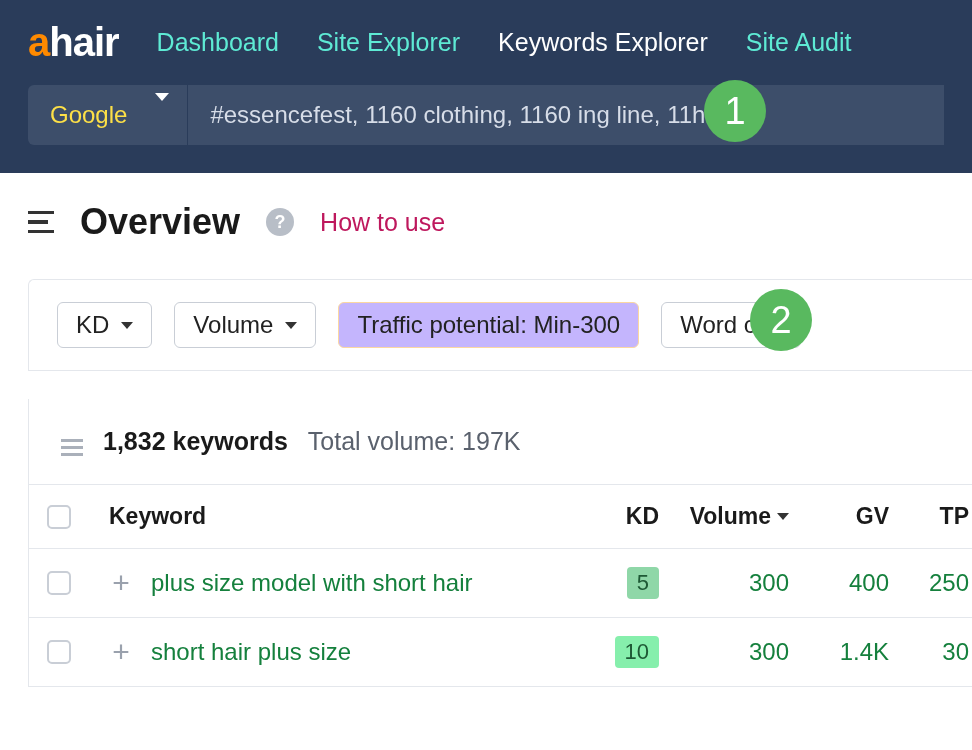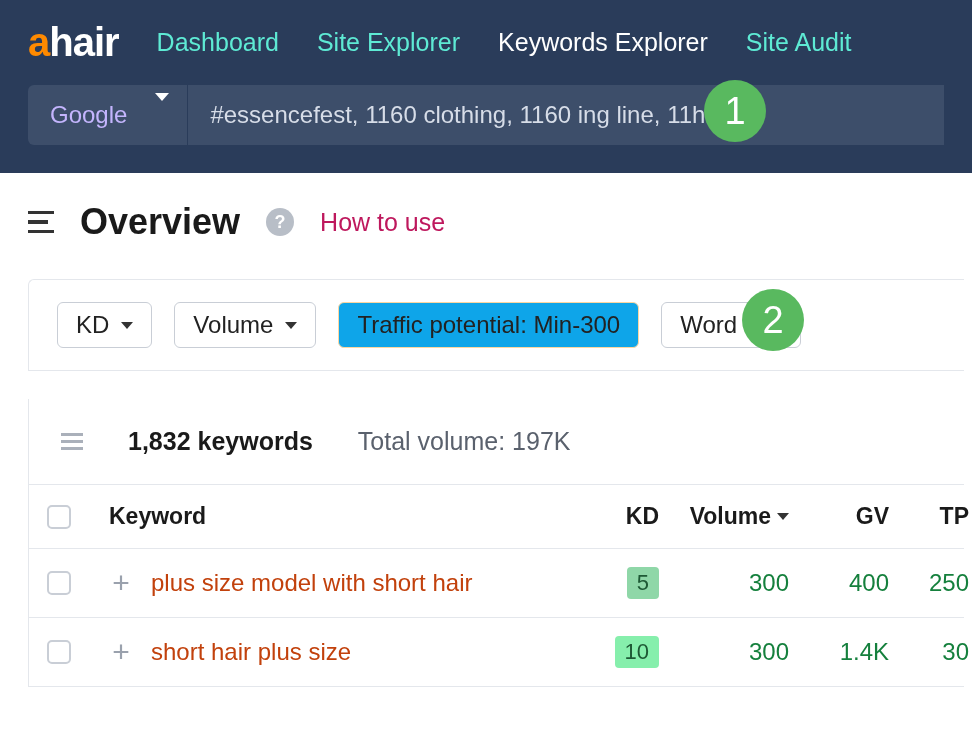--- a/index.html
+++ b/index.html
@@ -35,21 +35,21 @@
     }
     .nav-item.active { color: #fff; }
     .searchbar {
       display: flex;
       padding: 0 28px 28px 28px;
       gap: 0;
       position: relative;
     }
     .engine-select {
       background: #3d4e6a;
-      color: #c4b5fd;
+      color: #fde047;
       font-size: 24px;
       padding: 16px 60px 16px 22px;
       border-radius: 6px 0 0 6px;
       display: flex;
       align-items: center;
       position: relative;
       cursor: pointer;
     }
     .engine-select .caret {
       position: absolute;
@@ -76,21 +76,21 @@
       background: #59b95f;
       color: #fff;
       font-size: 38px;
       font-weight: 400;
       display: flex;
       align-items: center;
       justify-content: center;
     }
     .badge-1 { left: 704px; top: -5px; }
     .content {
-      padding: 28px 8px 0 28px;
+      padding: 28px 0 0 28px;
     }
     .page-header {
       display: flex;
       align-items: center;
       gap: 26px;
       padding-bottom: 36px;
     }
     .hamburger {
       display: flex;
       flex-direction: column;
@@ -142,21 +142,21 @@
       padding: 8px 18px;
       font-size: 24px;
       color: #222;
       display: flex;
       align-items: center;
       gap: 12px;
       cursor: pointer;
       background: #fff;
     }
     .filter-pill.active {
-      background: #0ea5e9;
+      background: #c4b5fd;
       border-color: #fbd7a1;
     }
     .caret-sm {
       width: 0;
       height: 0;
       border-left: 6px solid transparent;
       border-right: 6px solid transparent;
       border-top: 7px solid #333;
     }
     .caret-white {
@@ -168,22 +168,22 @@
     }
     .badge-2 { right: 160px; top: 9px; }
     .results {
       border: 1px solid #e4e7ec;
       border-top: none;
       border-right: none;
       margin-top: 28px;
     }
     .results-header {
       display: flex;
-      align-items: center;
-      gap: 45px;
+      align-items: flex-end;
+      gap: 20px;
       padding: 28px 32px;
     }
     .mini-hamburger {
       display: flex;
       flex-direction: column;
       gap: 4px;
     }
     .mini-hamburger span {
       width: 22px;
       height: 3px;
@@ -226,21 +226,21 @@
       color: #9aa1ad;
       font-size: 30px;
       font-weight: 400;
       display: flex;
       align-items: center;
       justify-content: center;
       cursor: pointer;
       line-height: 1;
     }
     .kw-link {
-      color: #c2410c;
+      color: #15803d;
       font-size: 24px;
       cursor: pointer;
     }
     .kd-badge {
       display: inline-block;
       padding: 3px 10px;
       border-radius: 4px;
       font-size: 22px;
       color: #1e5935;
       text-align: center;

